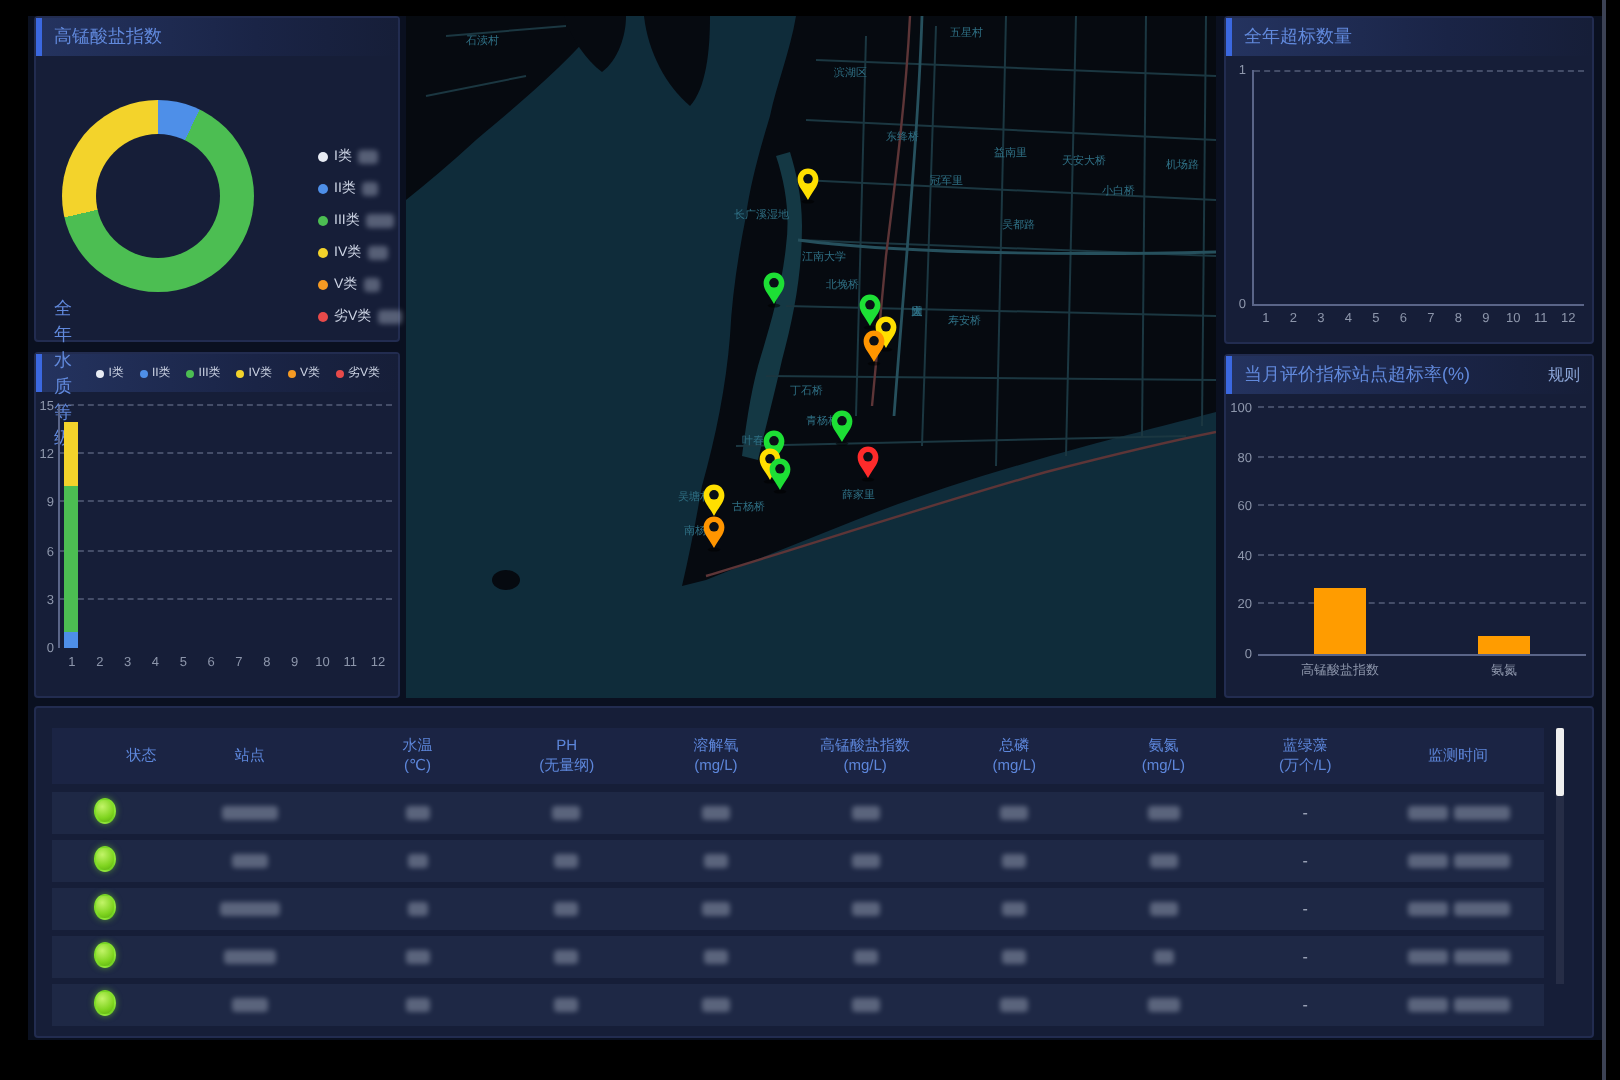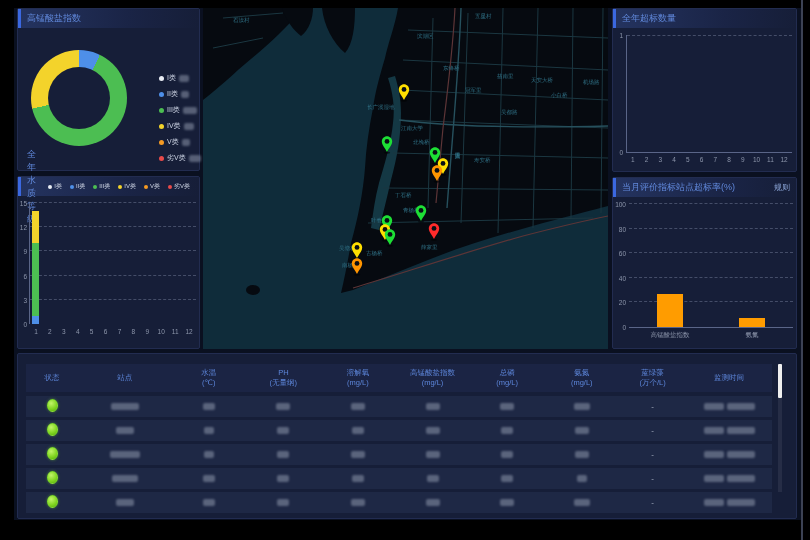--- a/index.html
+++ b/index.html
@@ -349,21 +349,21 @@
           <div class="axl" style="top: 128px; left: 143.625px; transform: translateX(-50%);">10</div>
           <div class="axl" style="top: 128px; left: 157.375px; transform: translateX(-50%);">11</div>
           <div class="axl" style="top: 128px; left: 171.125px; transform: translateX(-50%);">12</div>
         </div>
     </div>
   </div>
 
   <div class="panel" style="left:17px;top:353px;width:780px;height:166px;">
     <div class="panel-body" style="height:146px;">
       <div class="thead" id="thead">
-          <div class="th" style="width: 7%; flex: 0 0 auto;">
+          <div class="th" style="width: 7%; flex: 0 0 auto; text-align: right;">
             <div>状态</div>
           </div>
           <div class="th" style="width: 12.5%; flex: 0 0 auto;">
             <div>站点</div>
           </div>
           <div class="th" style="width: 10%; flex: 0 0 auto;">
             <div>水温</div>
             <div>(℃)</div>
           </div>
           <div class="th" style="width: 10%; flex: 0 0 auto;">

